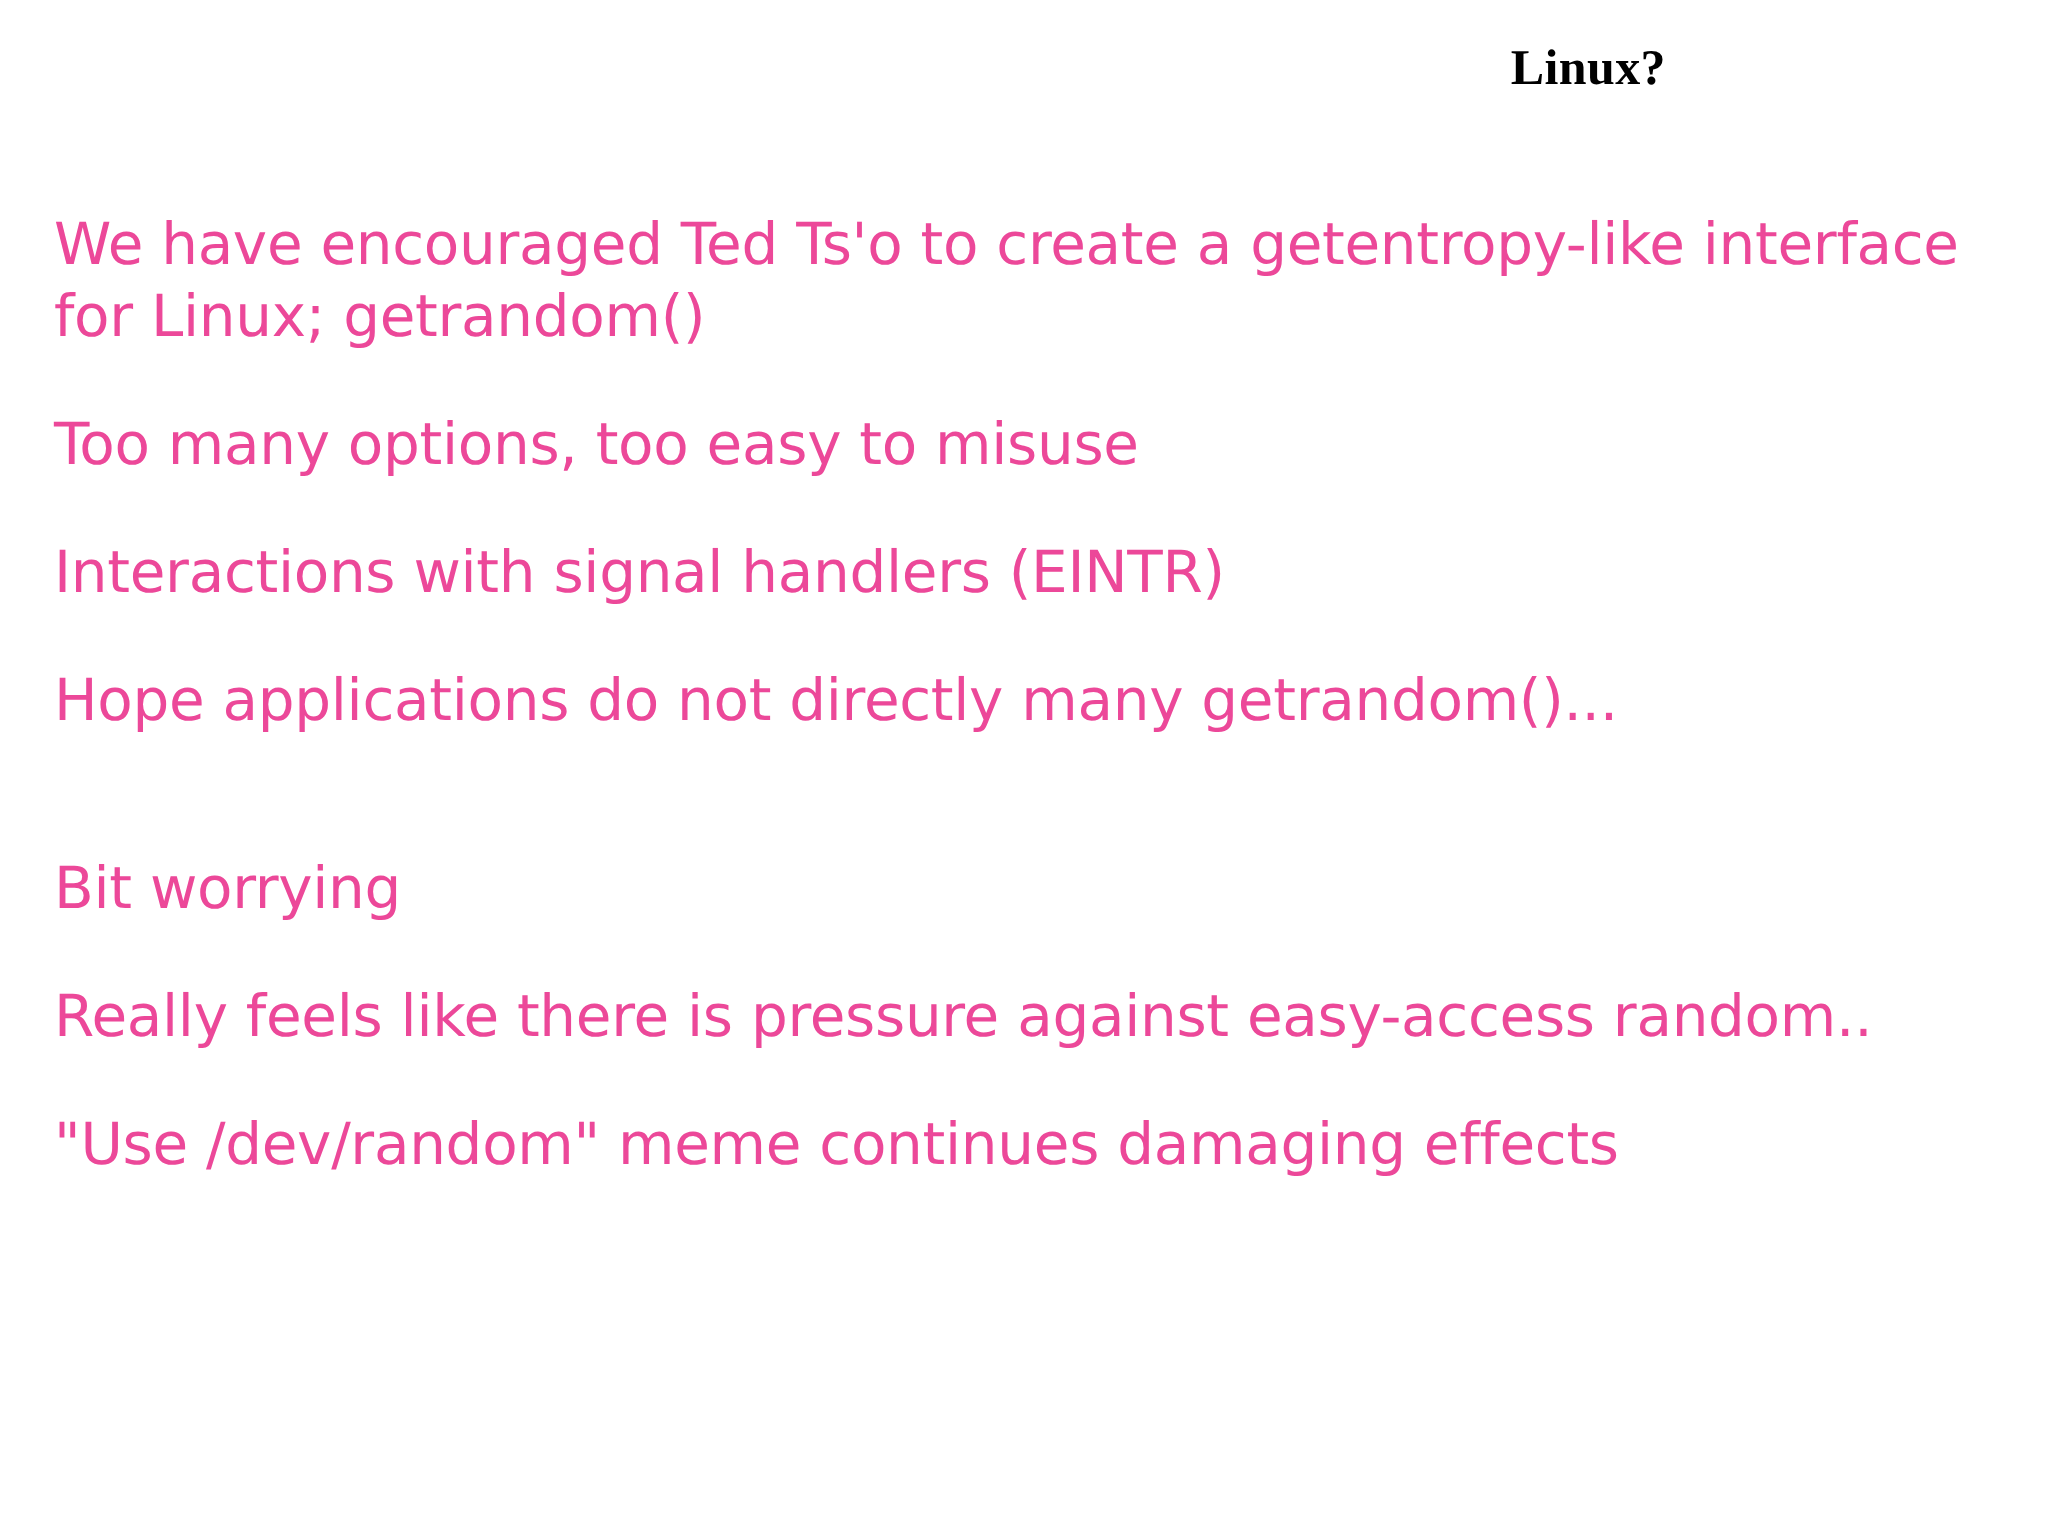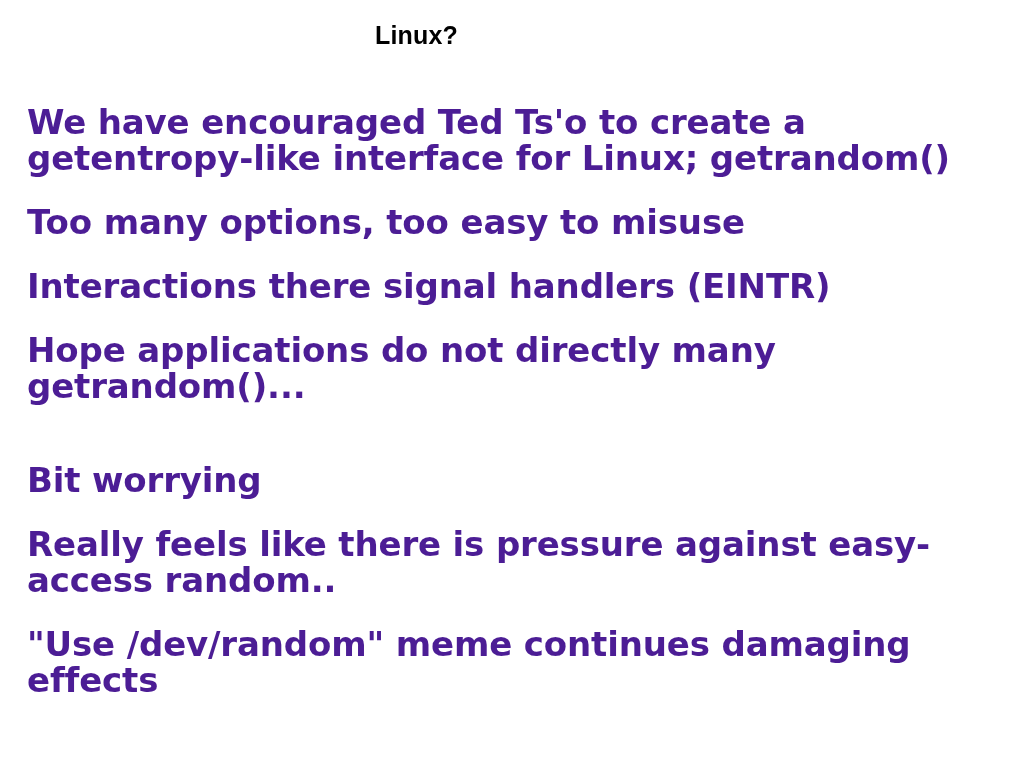--- a/index.html
+++ b/index.html
@@ -18,62 +18,61 @@
     position: relative;
     width: 1024px;
     height: 768px;
     background: #ffffff;
   }
   .slide-title {
     position: absolute;
     left: 0;
     top: 20px;
     width: 833px;
-    text-align: center;
-    font-family: Liberation Sans, sans-serif;
+    text-align: right;
+    font-family: Liberation Serif, serif;
     font-weight: bold;
     font-size: 25px;
     line-height: 30px;
     letter-spacing: 0.2px;
     color: #000000;
     white-space: nowrap;
   }
   .body-block {
     position: absolute;
     left: 27px;
     top: 104px;
     width: 970px;
   }
   .bullet {
     font-family: "DejaVu Sans", sans-serif;
-    font-size: 34px;
+    font-size: 29px;
     line-height: 36px;
-    color: #4c1d95;
+    color: #ec4899;
     white-space: pre-wrap;
     margin: 0;
     letter-spacing: -0.15px;
-    font-weight: bold;
   }
   .bullet.gap-normal { margin-top: 28px; }
   .bullet.gap-large  { margin-top: 58px; }
   .bullet.first      { margin-top: 0; }
 </style>
 </head>
 <body>
 
 <div class="slide">
 
   <div class="slide-title">Linux?</div>
 
   <div class="body-block">
     <p class="bullet first">We have encouraged Ted Ts'o to create a getentropy-like interface for Linux; getrandom()</p>
 
     <p class="bullet gap-normal">Too many options, too easy to misuse</p>
 
-    <p class="bullet gap-normal">Interactions there signal handlers (EINTR)</p>
+    <p class="bullet gap-normal">Interactions with signal handlers (EINTR)</p>
 
     <p class="bullet gap-normal">Hope applications do not directly many getrandom()...</p>
 
     <p class="bullet gap-large">Bit worrying</p>
 
     <p class="bullet gap-normal">Really feels like there is pressure against easy-access random..</p>
 
     <p class="bullet gap-normal">"Use /dev/random" meme continues damaging effects</p>
   </div>
 

